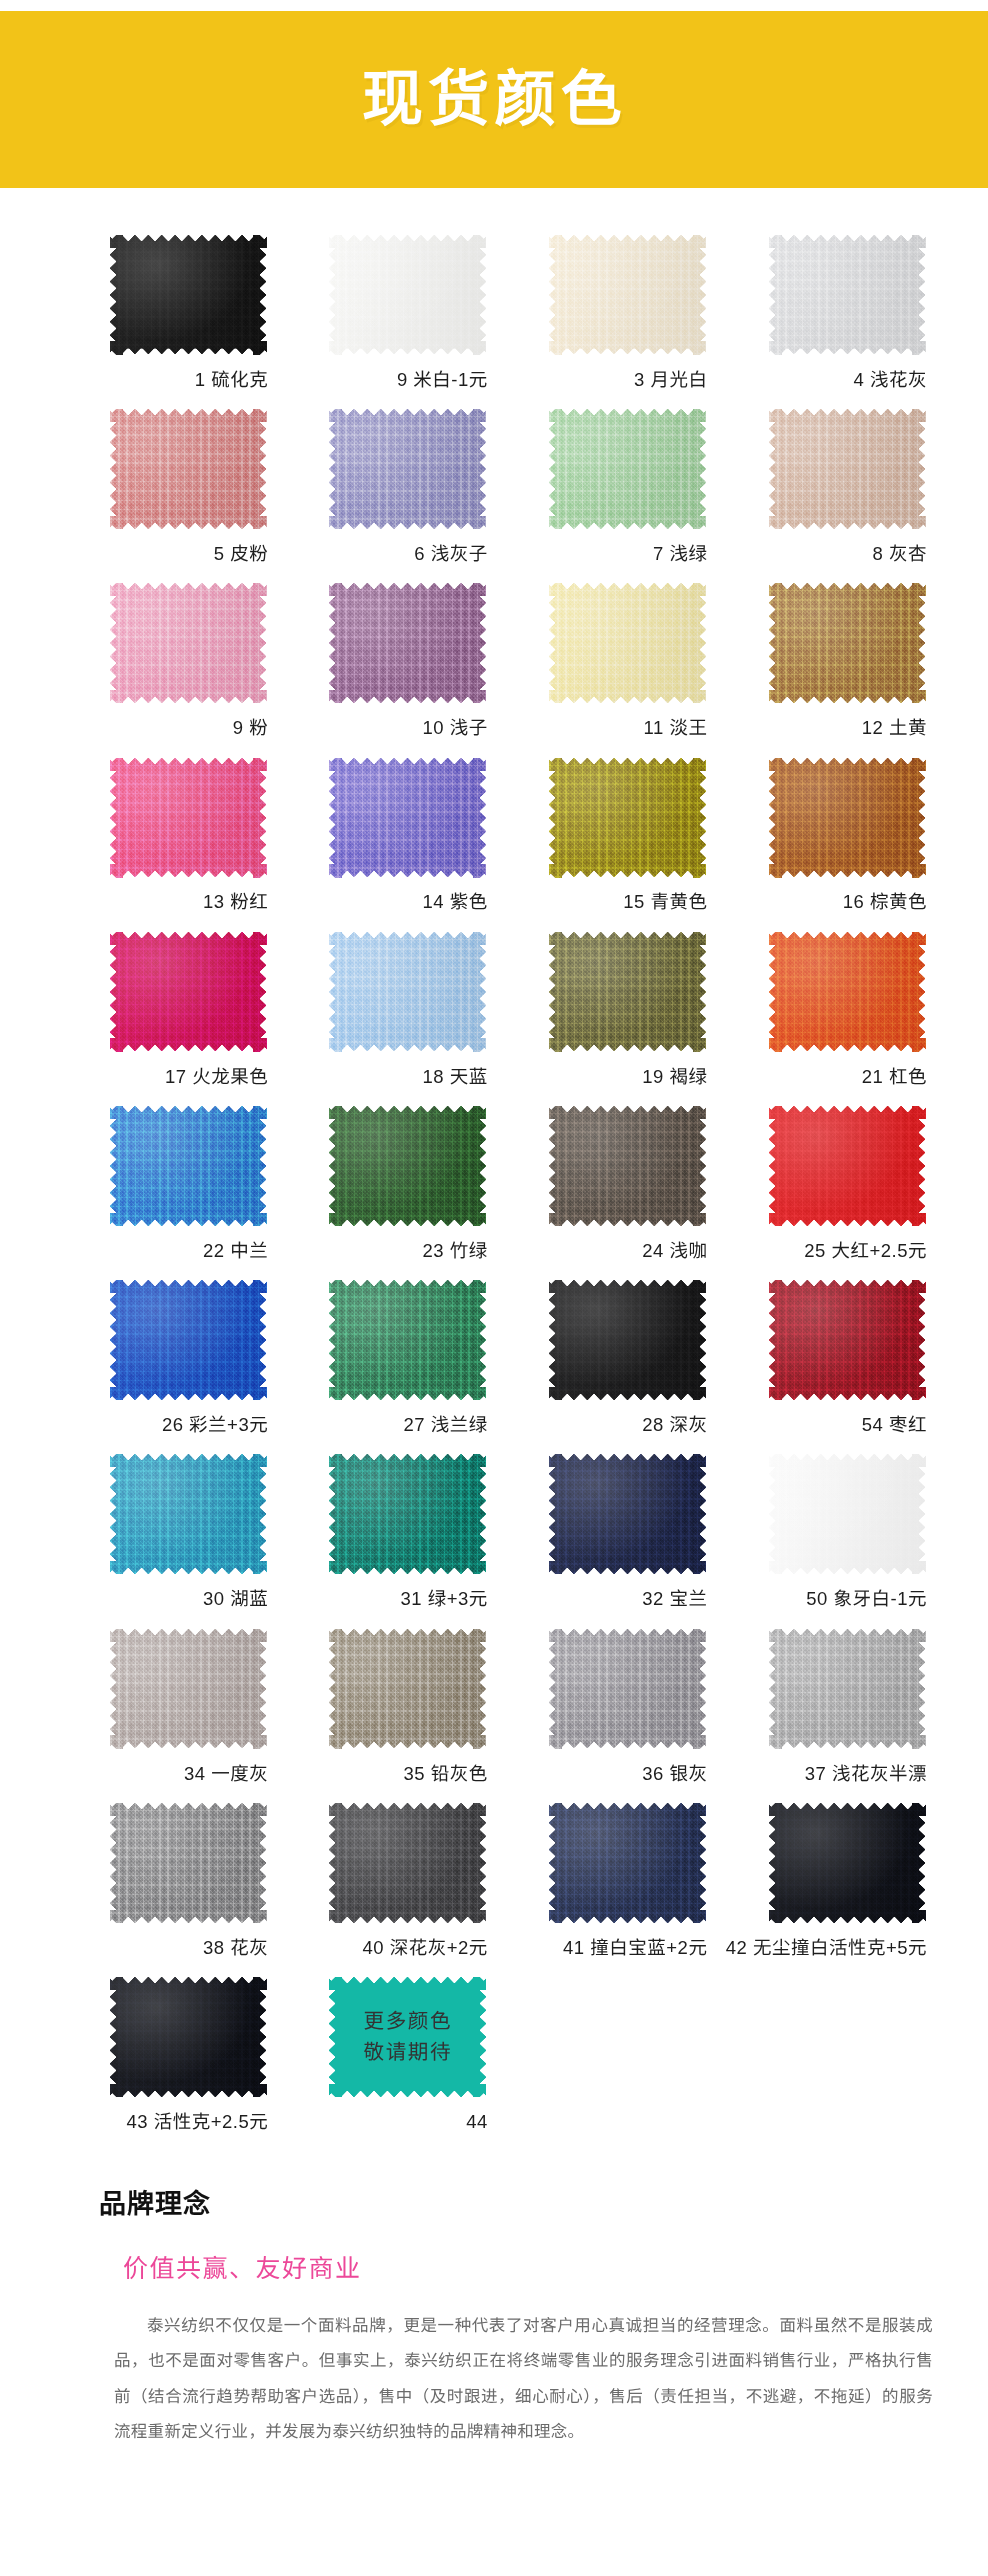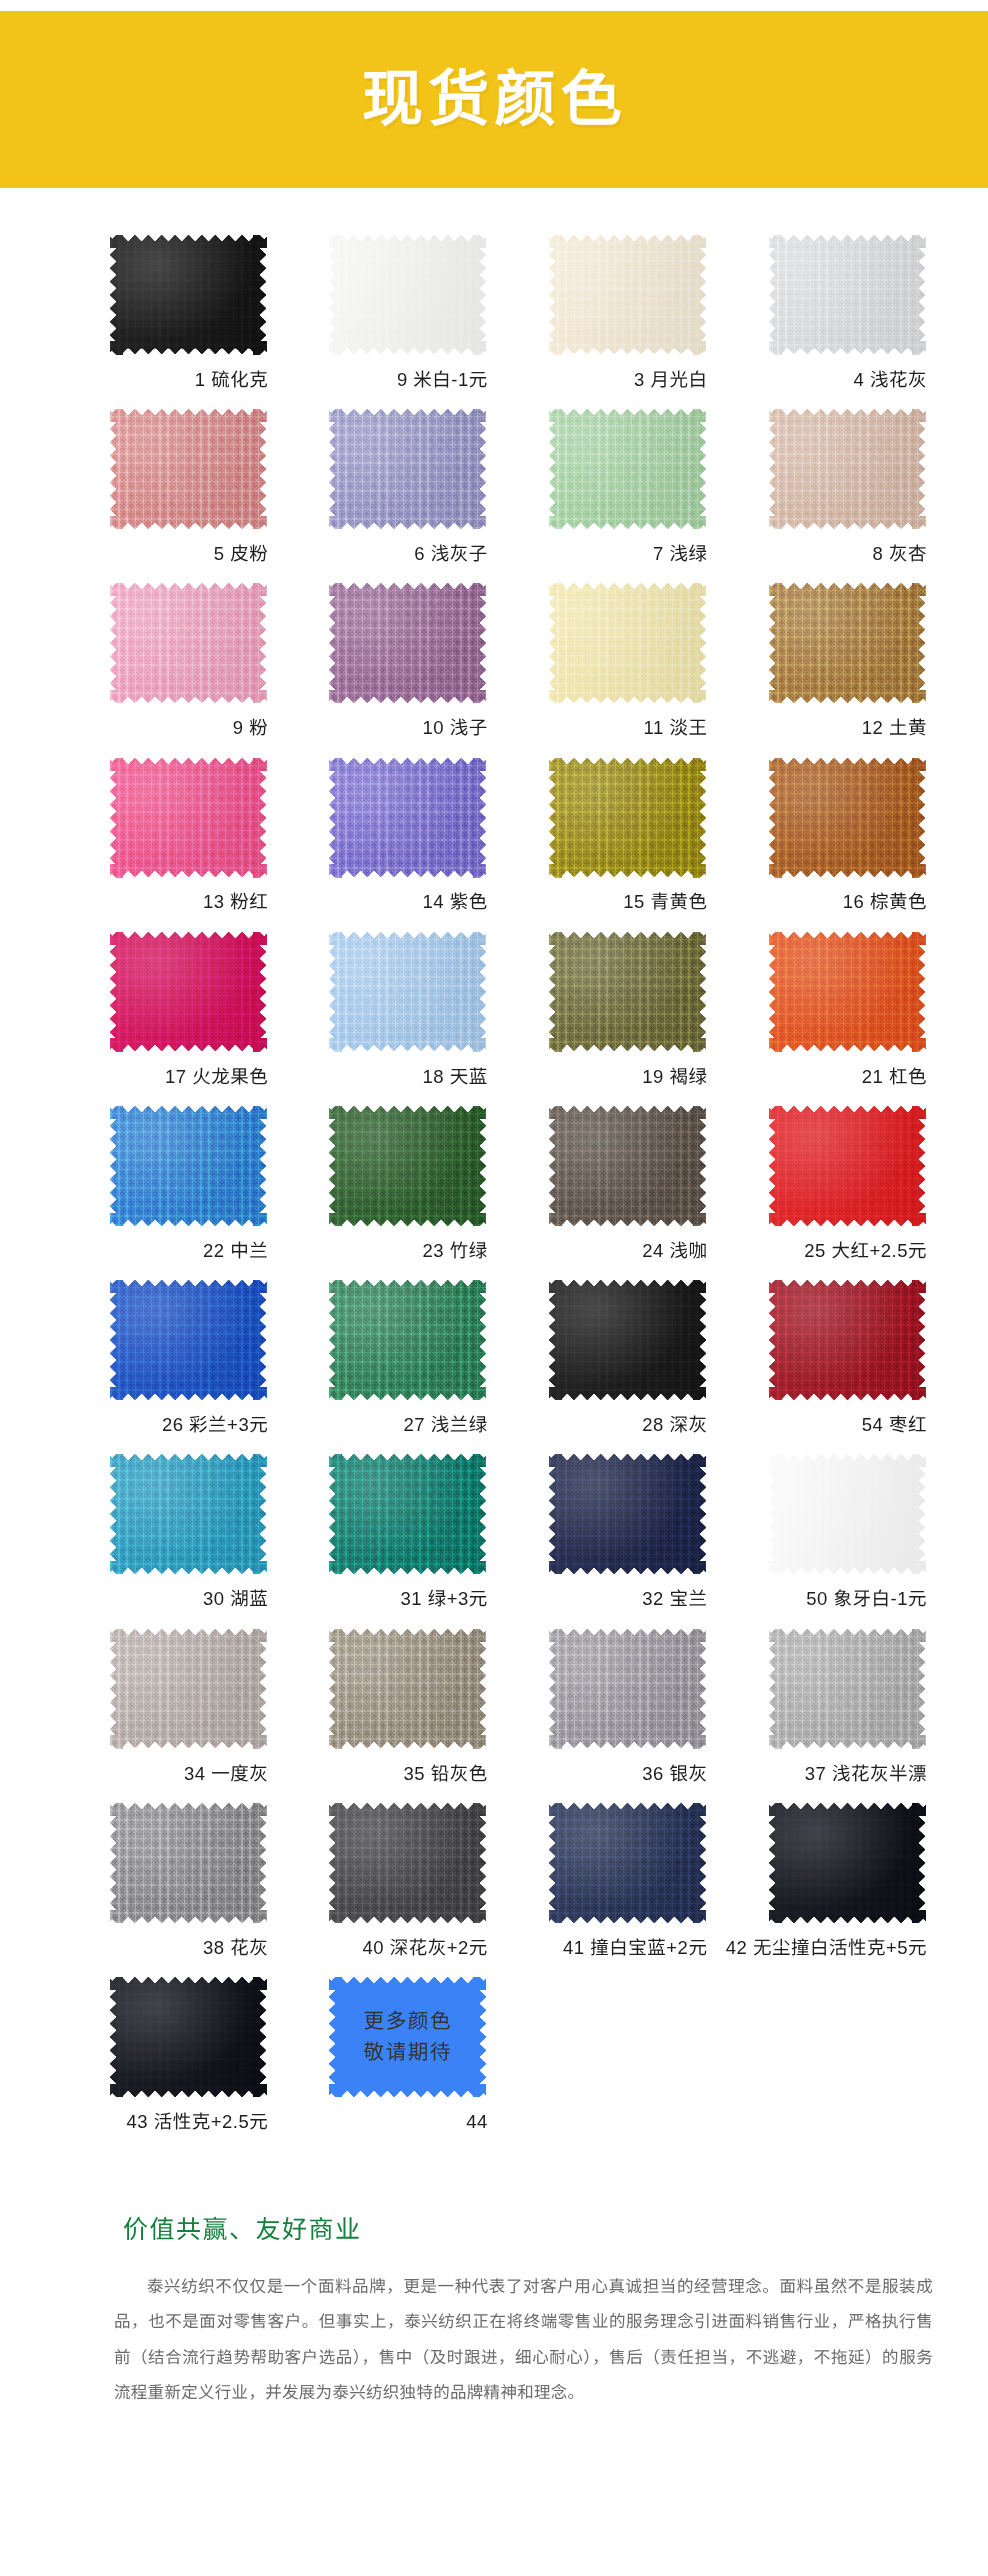--- a/index.html
+++ b/index.html
@@ -121,21 +121,21 @@
   }
   .brand-heading{
     font-size:27px;
     font-weight:bold;
     color:#111111;
     letter-spacing:1px;
     margin:0 0 0 37px;
   }
   .brand-subtitle{
     font-size:25px;
-    color:#15803d;
+    color:#ec4899;
     letter-spacing:1.5px;
     margin:27px 0 4px 61px;
   }
   .brand-body{
     margin:24px 0 0 52px;
     width:819px;
     font-size:16.5px;
     line-height:2.15;
     color:#6b6b6b;
     text-align:justify;
@@ -397,31 +397,32 @@
         <div class="cell-label">42 无尘撞白活性克+5元</div>
       </div>
       <div class="cell">
         <div class="swatch-box">
           <div class="swatch" style="background: rgb(11, 13, 20);"></div>
         </div>
         <div class="cell-label">43 活性克+2.5元</div>
       </div>
       <div class="cell">
         <div class="swatch-box">
-          <div class="swatch placeholder" style="background: #3b82f6; font-family: Liberation Serif, serif;">
+          <div class="swatch placeholder" style="background: #14b8a6; font-family: Liberation Serif, serif;">
             <div class="placeholder-text">
               <span>更多颜色</span>
               <span>敬请期待</span>
             </div>
           </div>
         </div>
         <div class="cell-label">44</div>
       </div>
     </div>
 
   <div class="brand">
+    <h2 class="brand-heading">品牌理念</h2>
     <div class="brand-subtitle">价值共赢、友好商业</div>
     <p class="brand-body">泰兴纺织不仅仅是一个面料品牌，更是一种代表了对客户用心真诚担当的经营理念。面料虽然不是服装成品，也不是面对零售客户。但事实上，泰兴纺织正在将终端零售业的服务理念引进面料销售行业，严格执行售前（结合流行趋势帮助客户选品），售中（及时跟进，细心耐心），售后（责任担当，不逃避，不拖延）的服务流程重新定义行业，并发展为泰兴纺织独特的品牌精神和理念。</p>
   </div>
 
   <div class="bottom-space"></div>
 </div>
 
 
 </body></html>

